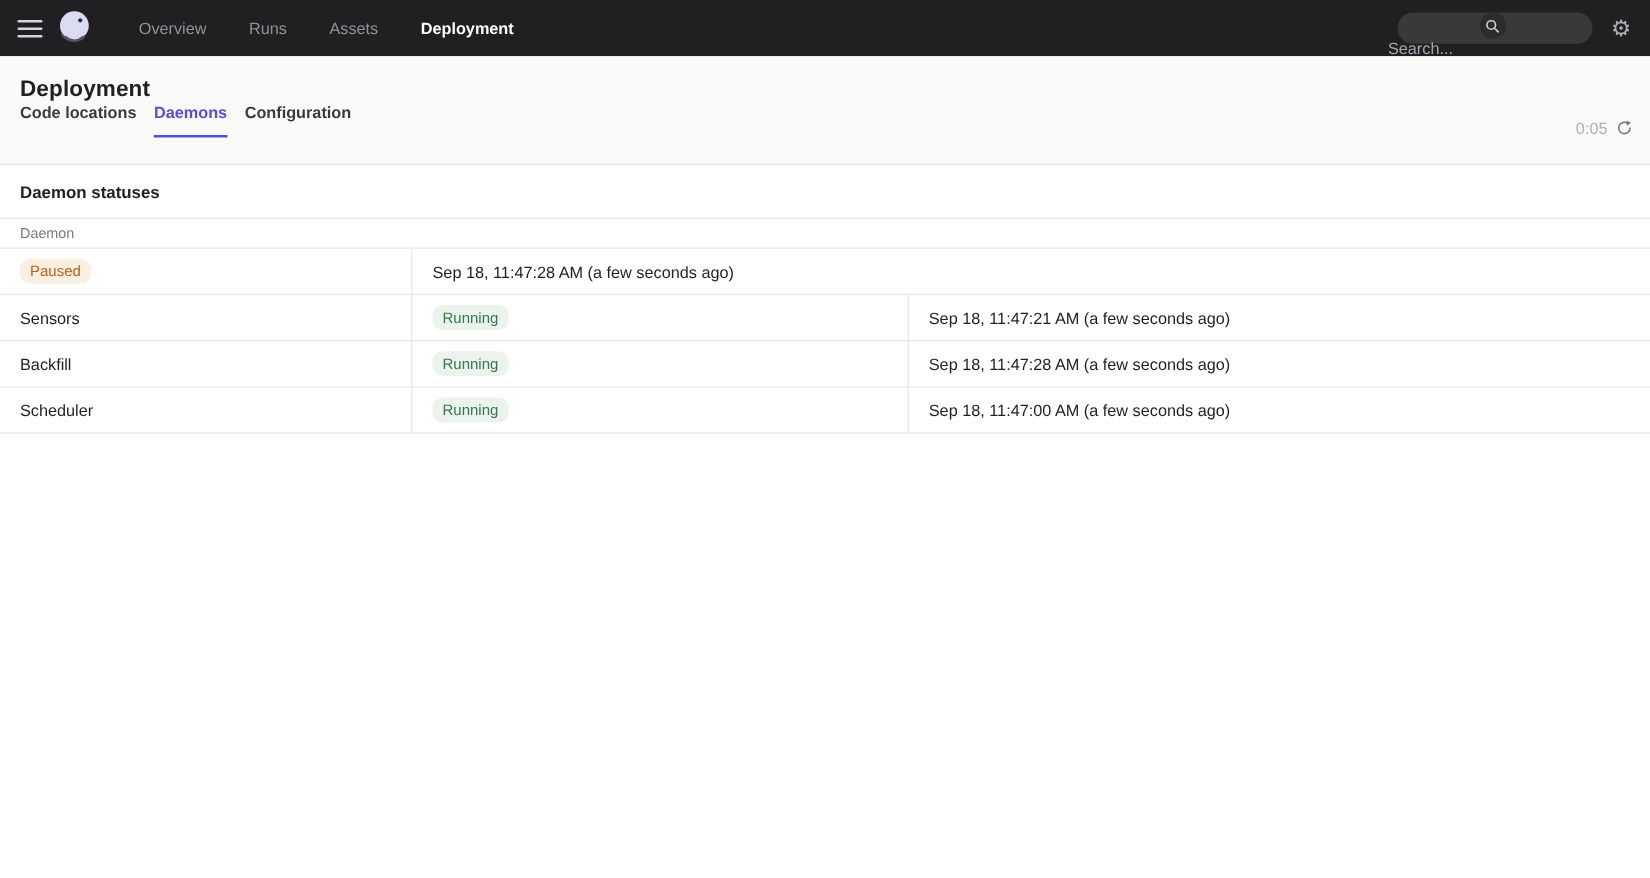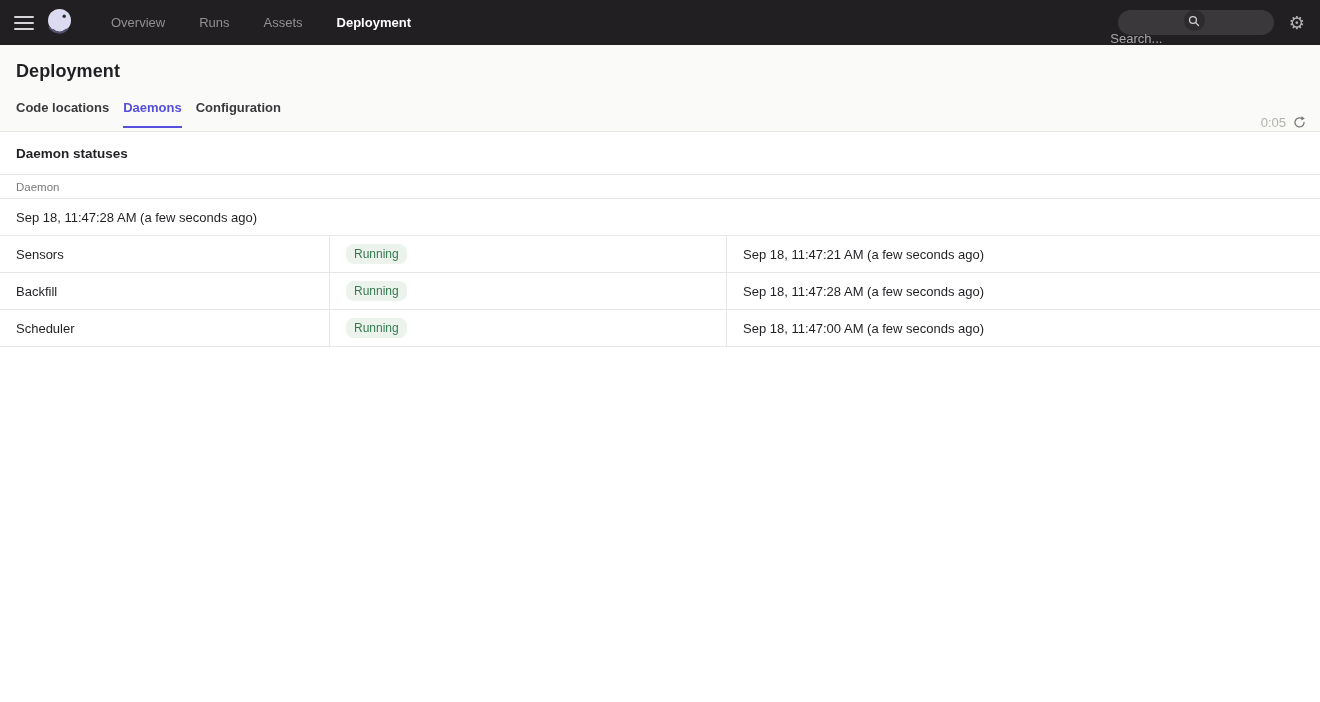--- a/index.html
+++ b/index.html
@@ -63,28 +63,28 @@
 
   
   .page-header{
     position:relative;
     background:var(--header-bg);
     border-bottom:1px solid var(--border);
     padding:16px 16px 0;
     height:87px;
   }
   .page-title{font-size:18px;font-weight:700;color:var(--ink);letter-spacing:.1px;}
-  .tabs{display:flex;gap:14px;margin-top:18px;}
+  .tabs{display:flex;gap:14px;margin-top:0;}
   .tab{
     font-size:13px;font-weight:700;color:#3B393D;
     padding-bottom:11px;border-bottom:2px solid transparent;cursor:pointer;
   }
   .tab.active{color:var(--blurple);border-bottom-color:var(--blurple);}
   .refresh{
-    position:absolute;right:14px;bottom:1px;
+    position:absolute;right:14px;bottom:21px;
     display:flex;align-items:center;gap:7px;
     font-size:13px;color:#B3B0AC;margin-left:42px;
   }
   .refresh-icon{display:grid;place-items:center;cursor:pointer;}
 
   
   .section-heading{
     padding:14px 16px 13px;
     font-size:13.5px;font-weight:700;color:var(--ink);
     background:#FFFFFF;
@@ -194,20 +194,23 @@
 
 <main>
   <h2 class="section-heading">Daemon statuses</h2>
 
   <div class="tbl">
     <div class="tbl-header">
       <div class="cell">Daemon</div>
     </div>
 
     <div class="tbl-row">
+      <div class="cell">
+        <span class="badge paused">Paused</span>
+      </div>
       <div class="cell">Sep 18, 11:47:28 AM (a few seconds ago)</div>
     </div>
 
     <div class="tbl-row">
       <div class="cell daemon-cell">
         <span>Sensors</span>
       </div>
       <div class="cell">
         <span class="badge running">Running</span>
       </div>

